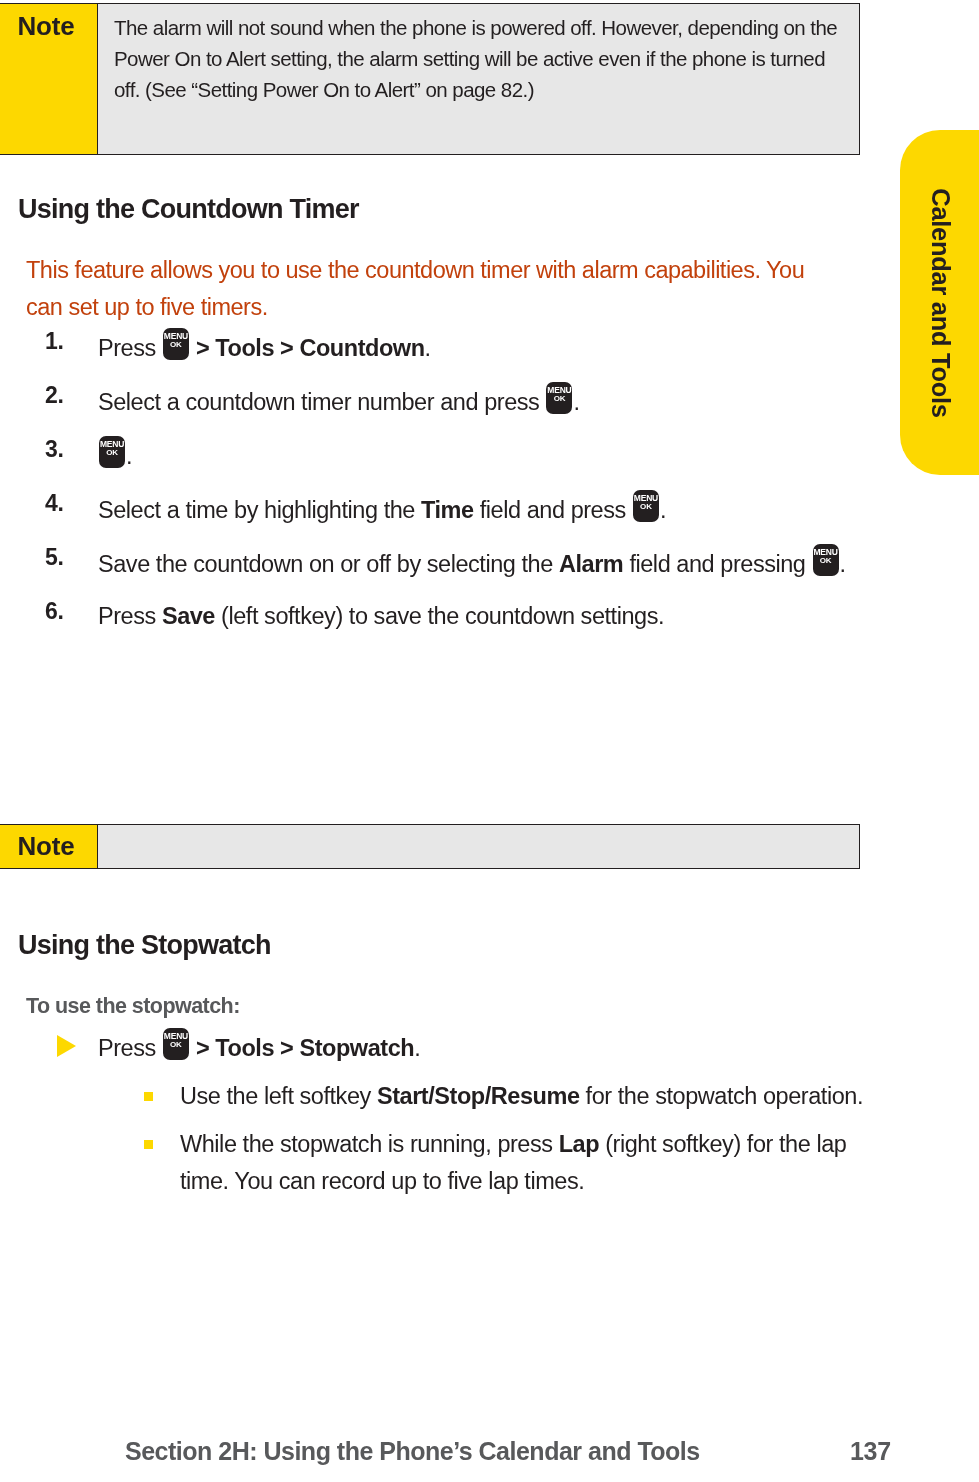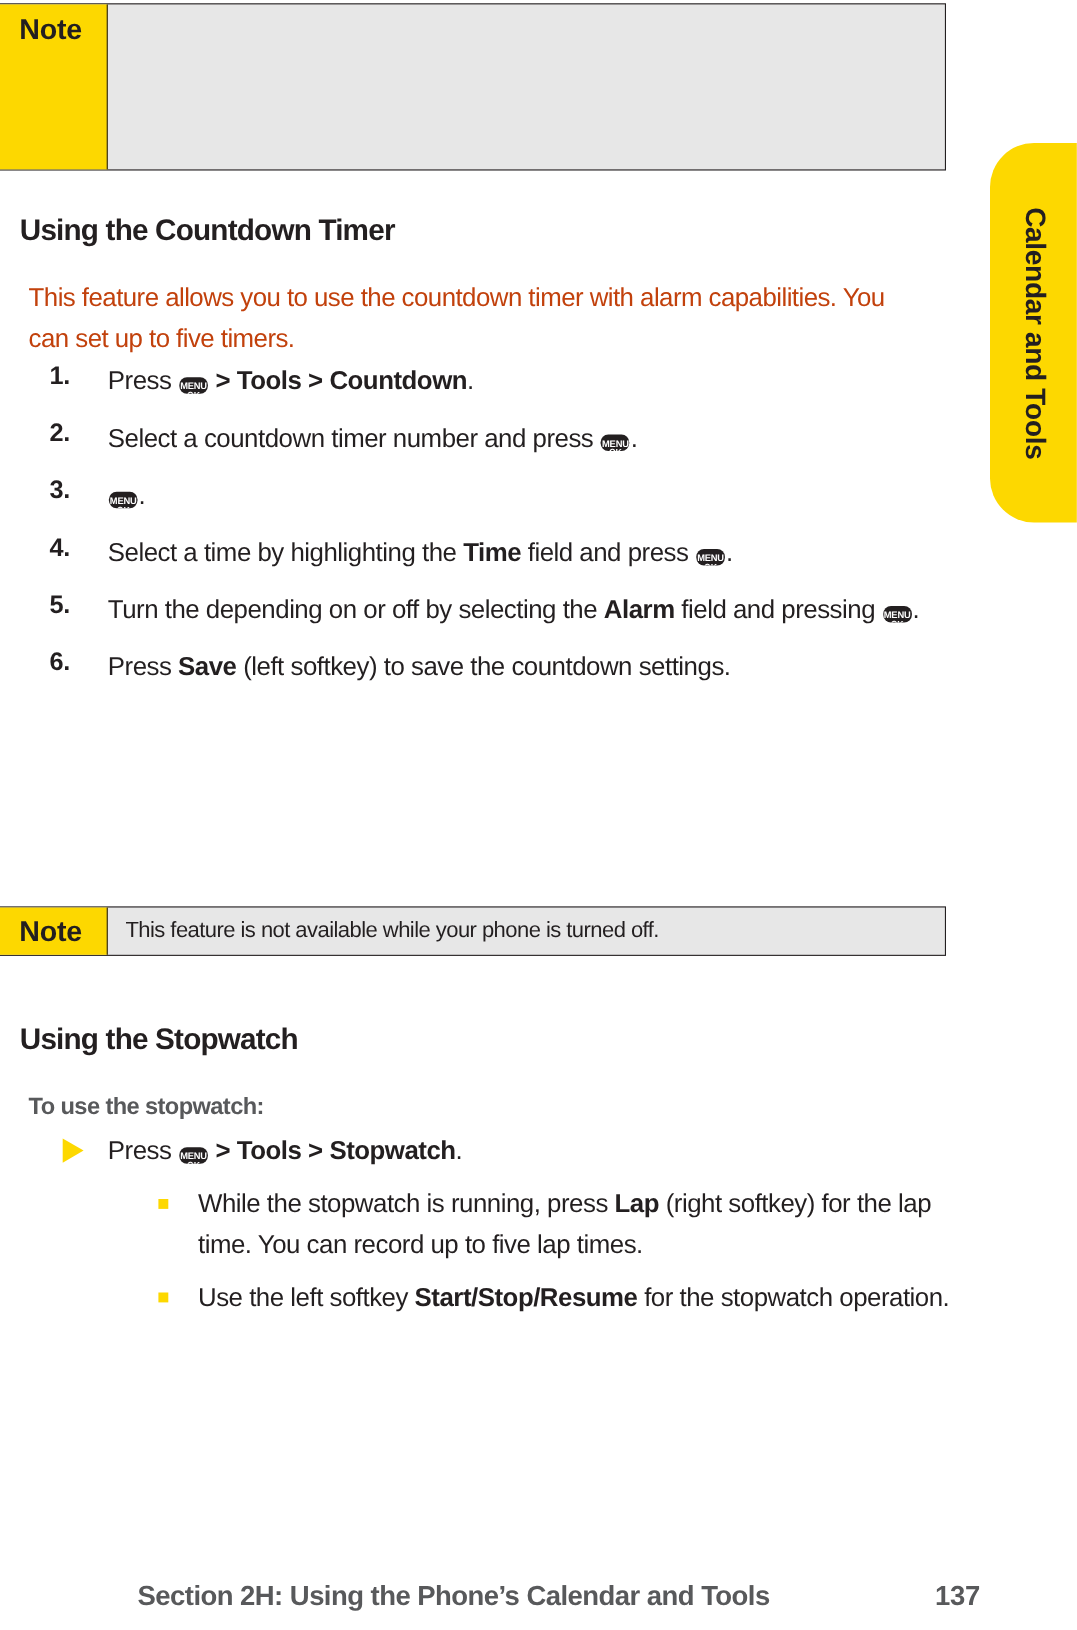--- a/index.html
+++ b/index.html
@@ -227,21 +227,21 @@
     color: #231f20;
   }
   .arrow-group .sub-bullets { margin-top: 9px; padding-left: 46px; }
   .arrow-group .sub-bullet { margin-top: 11px; }
 
   
   .menukey {
     display: inline-block;
     vertical-align: -4px;
     width: 26px;
-    height: 15px;
+    height: 32px;
     background: #231f20;
     border-radius: 7px;
     position: relative;
     margin: 0 1px;
     overflow: hidden;
   }
   .menukey .k-menu,
   .menukey .k-ok {
     position: absolute;
     left: 0;
@@ -287,20 +287,23 @@
 </style>
 </head>
 <body>
 
 <div class="page">
 
   <div class="note-box n1">
     <div class="note-label-cell">
       <span class="note-label">Note</span>
     </div>
+    <div class="note-body-cell">
+      <span class="note-text">The alarm will not sound when the phone is powered off. However, depending on the Power On to Alert setting, the alarm setting will be active even if the phone is turned off. (See “Setting Power On to Alert” on page 82.)</span>
+    </div>
   </div>
 
   <h2 class="section-heading h-countdown">Using the Countdown Timer</h2>
 
   <p class="intro">This feature allows you to use the countdown timer with alarm capabilities. You can set up to five timers.</p>
 
   <div class="steps" id="countdown-steps">
       <div class="step">
         <span class="step-num">1.</span>
         <div class="step-text"><span>Press </span><span class="menukey"><span class="k-menu">MENU</span><span class="k-ok">OK</span></span><span class="bold"> &gt; Tools &gt; Countdown</span><span>.</span></div>
@@ -312,52 +315,49 @@
       <div class="step">
         <span class="step-num">3.</span>
         <div class="step-text"><span class="menukey"><span class="k-menu">MENU</span><span class="k-ok">OK</span></span><span>.</span></div>
       </div>
       <div class="step">
         <span class="step-num">4.</span>
         <div class="step-text"><span>Select a time by highlighting the </span><span class="bold">Time</span><span> field and press </span><span class="menukey"><span class="k-menu">MENU</span><span class="k-ok">OK</span></span><span>.</span></div>
       </div>
       <div class="step">
         <span class="step-num">5.</span>
-        <div class="step-text"><span>Turn the depending on or off by selecting the </span><span class="bold">Alarm</span><span> field and pressing </span><span class="menukey"><span class="k-menu">MENU</span><span class="k-ok">OK</span></span><span>.</span></div>
+        <div class="step-text"><span>Save the countdown on or off by selecting the </span><span class="bold">Alarm</span><span> field and pressing </span><span class="menukey"><span class="k-menu">MENU</span><span class="k-ok">OK</span></span><span>.</span></div>
       </div>
       <div class="step">
         <span class="step-num">6.</span>
         <div class="step-text"><span>Press </span><span class="bold">Save</span><span> (left softkey) to save the countdown settings.</span></div>
       </div>
     </div>
 
   <div class="note-box n2">
     <div class="note-label-cell">
       <span class="note-label">Note</span>
-    </div>
-    <div class="note-body-cell">
-      <span class="note-text">This feature is not available while your phone is turned off.</span>
     </div>
   </div>
 
   <h2 class="section-heading h-stopwatch">Using the Stopwatch</h2>
   <h3 class="sub-heading sh-stopwatch">To use the stopwatch:</h3>
 
   <div class="arrow-group" id="stopwatch-group">
       <div class="arrow-item">
         <span class="tri"></span>
         <div class="arrow-text"><span>Press </span><span class="menukey"><span class="k-menu">MENU</span><span class="k-ok">OK</span></span><span class="bold"> &gt; Tools &gt; Stopwatch</span><span>.</span></div>
         <div class="sub-bullets">
           <div class="sub-bullet">
             <span class="sq"></span>
-            <span class="sb-text"><span>While the stopwatch is running, press </span><span class="bold">Lap</span><span> (right softkey) for the lap time. You can record up to five lap times.</span></span>
+            <span class="sb-text"><span>Use the left softkey </span><span class="bold">Start/Stop/Resume</span><span> for the stopwatch operation.</span></span>
           </div>
           <div class="sub-bullet">
             <span class="sq"></span>
-            <span class="sb-text"><span>Use the left softkey </span><span class="bold">Start/Stop/Resume</span><span> for the stopwatch operation.</span></span>
+            <span class="sb-text"><span>While the stopwatch is running, press </span><span class="bold">Lap</span><span> (right softkey) for the lap time. You can record up to five lap times.</span></span>
           </div>
         </div>
       </div>
     </div>
 
   <div class="side-tab">
     <span class="side-tab-label">Calendar and Tools</span>
   </div>
 
   <div class="footer">

